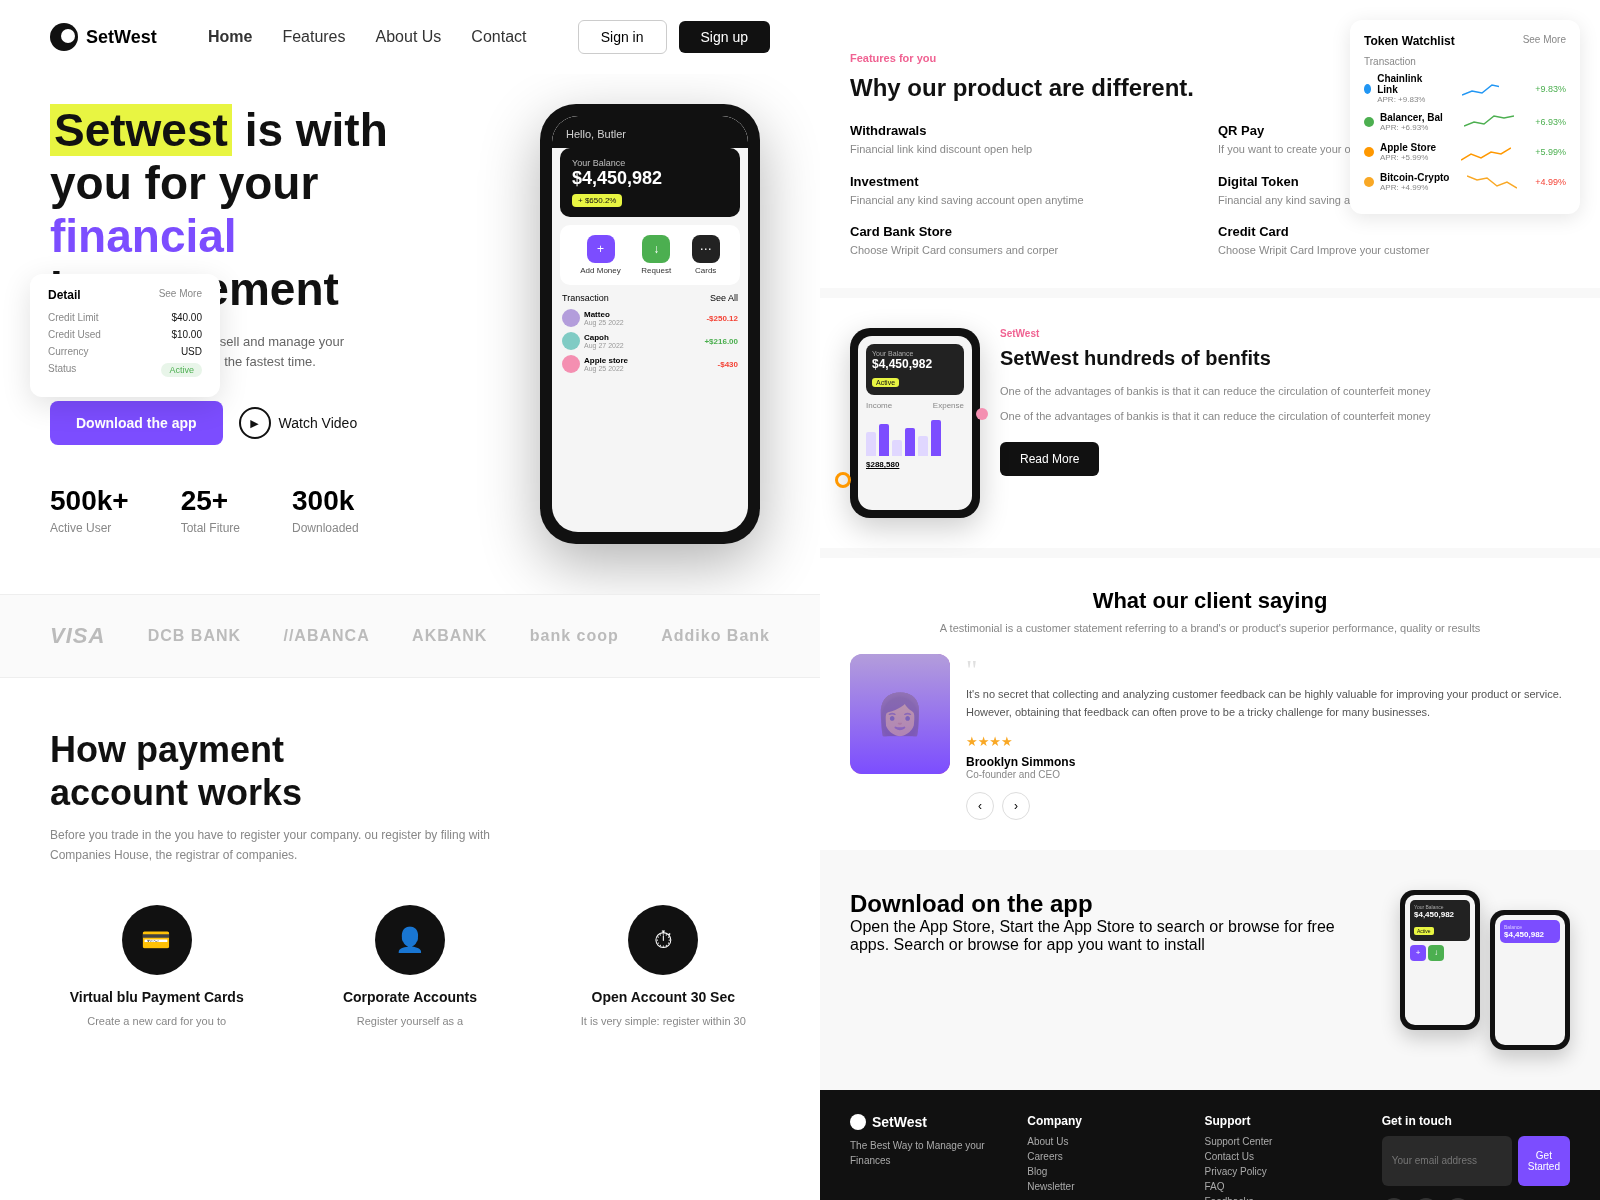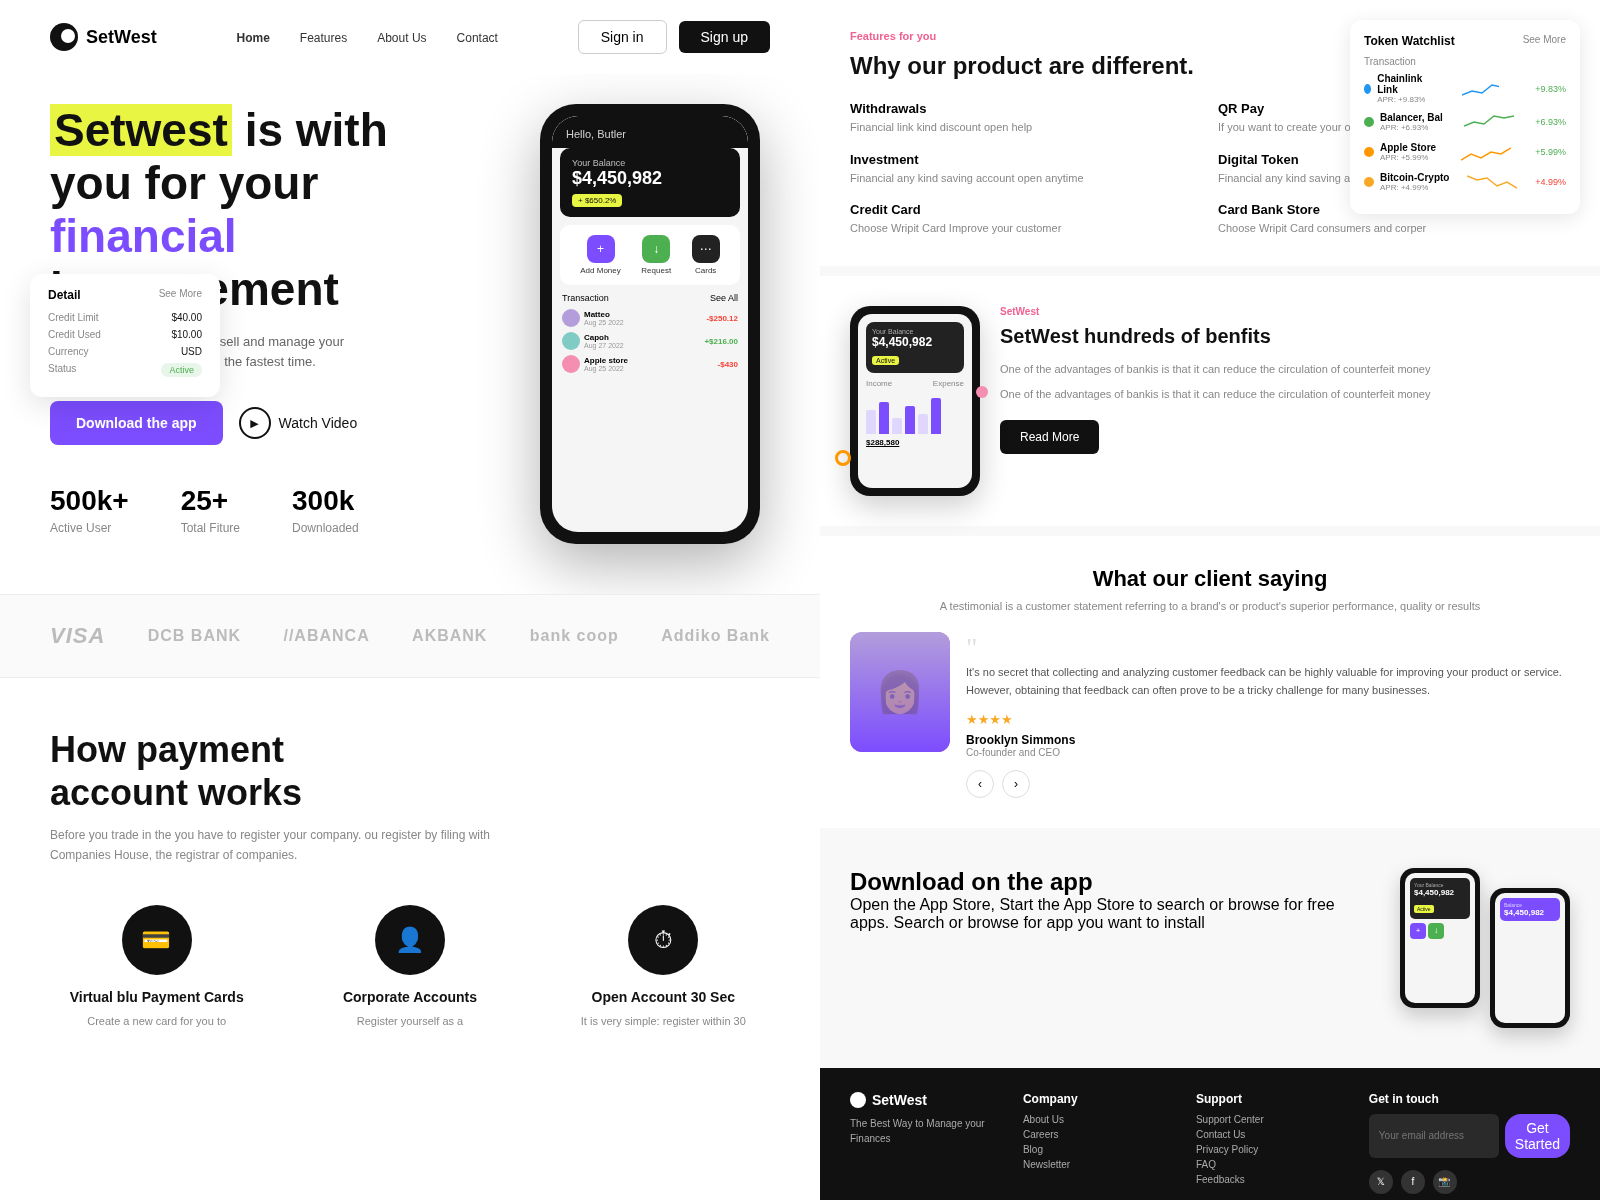--- a/index.html
+++ b/index.html
@@ -54,21 +54,21 @@
       border-radius: 50%;
     }
     .nav-links {
       display: flex;
       gap: 30px;
       list-style: none;
     }
     .nav-links li a {
       text-decoration: none;
       color: #333;
-      font-size: 12px;
+      font-size: 16px;
     }
     .nav-links li a.active { font-weight: 600; }
     .nav-actions {
       display: flex;
       gap: 12px;
       align-items: center;
     }
     .btn-signin {
       padding: 8px 22px;
       border: 1.5px solid #ccc;
@@ -393,20 +393,21 @@
     
     .right-panel {
       padding: 0;
       overflow-y: auto;
     }
     .why-label {
       color: #f06292;
       font-size: 11px;
       font-weight: 600;
       margin-bottom: 8px;
+      margin-top: 22px;
     }
     .why-title {
       font-size: 24px;
       font-weight: 800;
       color: #111;
       margin-bottom: 20px;
       line-height: 1.3;
     }
     .features-list {
       display: grid;
@@ -548,26 +549,26 @@
     .email-input-row input {
       padding: 6px 10px;
       border-radius: 6px;
       border: none;
       font-size: 10px;
       background: #2a2a2a;
       color: #fff;
       width: 130px;
     }
     .email-input-row button {
-      padding: 6px 10px;
+      padding: 14px 10px;
       background: #7c4dff;
       color: #fff;
       border: none;
-      border-radius: 16px;
-      font-size: 14px;
+      border-radius: 6px;
+      font-size: 10px;
       cursor: pointer;
     }
     .social-icons { display: flex; gap: 8px; margin-top: 12px; }
     .social-icon { width: 24px; height: 24px; background: #333; border-radius: 50%; display: flex; align-items: center; justify-content: center; font-size: 10px; cursor: pointer; }
 
     
     .plus {
       position: absolute;
       font-size: 20px;
       color: #7c4dff;
@@ -766,26 +767,26 @@
       </div>
       <div class="feat-item">
         <h4>Investment</h4>
         <p>Financial any kind saving account open anytime</p>
       </div>
       <div class="feat-item">
         <h4>Digital Token</h4>
         <p>Financial any kind saving account open daily</p>
       </div>
       <div class="feat-item">
+        <h4>Card Bank Store</h4>
+        <p>Choose Wripit Card consumers and corper</p>
+      </div>
+      <div class="feat-item">
         <h4>Credit Card</h4>
         <p>Choose Wripit Card Improve your customer</p>
-      </div>
-      <div class="feat-item">
-        <h4>Card Bank Store</h4>
-        <p>Choose Wripit Card consumers and corper</p>
       </div>
     </div>
 
     <div style="position:absolute;right:20px;top:20px;background:#fff;border-radius:12px;padding:14px;box-shadow:0 4px 20px rgba(0,0,0,0.10);width:230px;">
       <div style="display:flex;justify-content:space-between;font-size:12px;font-weight:700;margin-bottom:8px;">
         <span>Token Watchlist</span>
         <span style="color:#888;font-size:10px;font-weight:400;">See More</span>
       </div>
       <div style="font-size:10px;color:#888;margin-bottom:6px;">Transaction</div>
 

